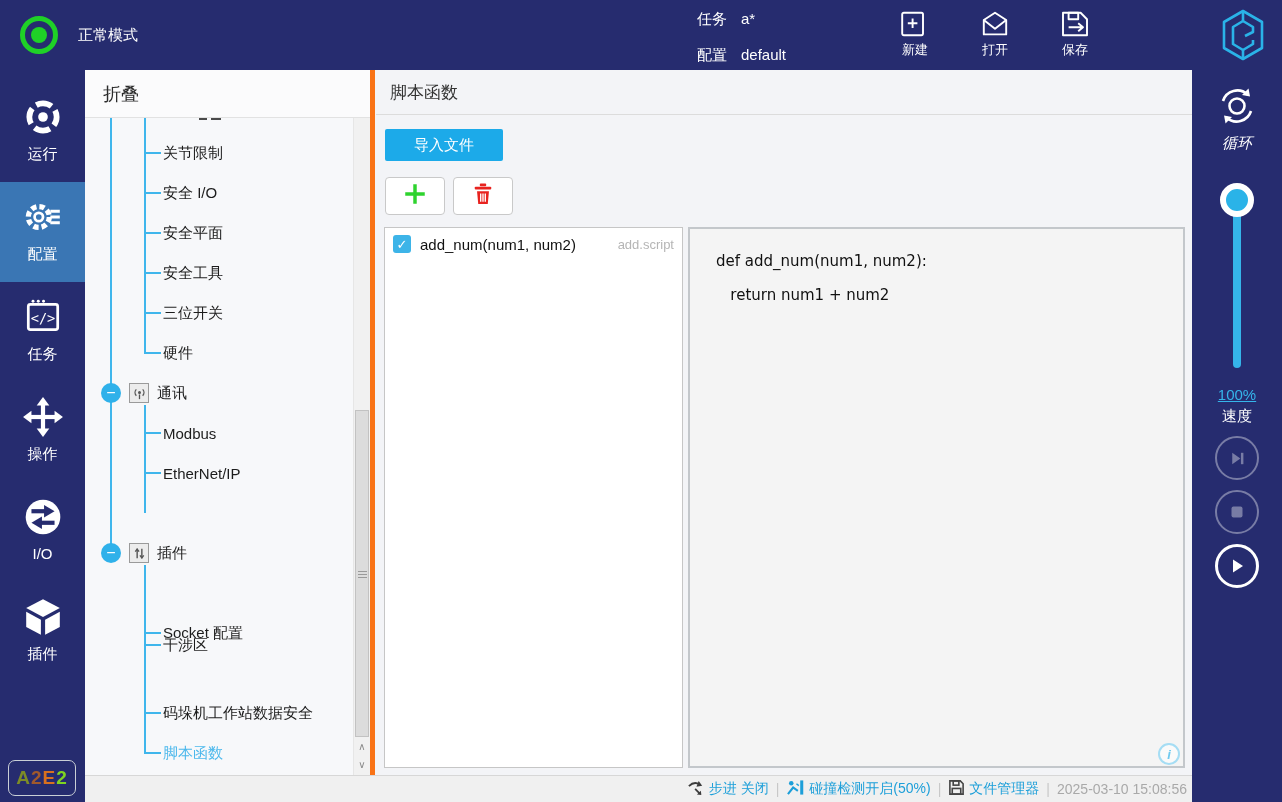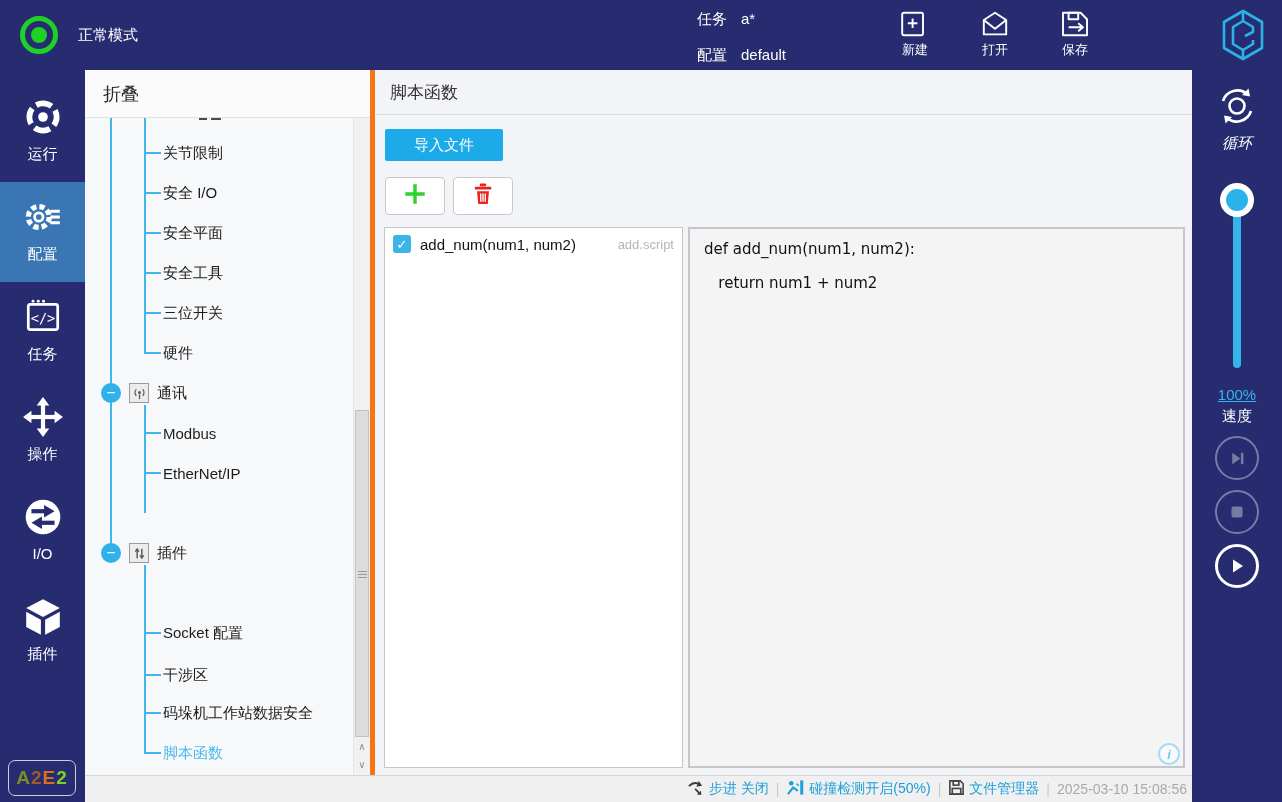--- a/index.html
+++ b/index.html
@@ -92,21 +92,21 @@
             display:flex;align-items:center;justify-content:center;cursor:pointer;}
   .list-panel{position:absolute;left:8px;top:157px;width:299px;bottom:7px;background:#fff;
               border:1px solid #c6c6c6;box-sizing:border-box;}
   .list-item{display:flex;align-items:center;gap:9px;padding:7px 8px;cursor:pointer;}
   .checkbox{width:18px;height:18px;background:#3db4e8;border-radius:3px;color:#fff;font-size:13px;
             display:flex;align-items:center;justify-content:center;flex:0 0 auto;cursor:pointer;}
   .item-name{flex:1;font-size:15px;color:#111;}
   .item-file{font-size:13px;color:#b5b5b5;}
   .code-panel{position:absolute;left:312px;top:157px;right:7px;bottom:7px;background:#f4f4f4;
               border:2px solid #c3c7cb;box-sizing:border-box;}
-  .code-pre{margin:4px;padding:8px 10px;font-size:15px;line-height:17px;color:#111;white-space:pre-wrap;
+  .code-pre{margin:16px;padding:8px 10px;font-size:15px;line-height:17px;color:#111;white-space:pre-wrap;
             font-family:"DejaVu Sans","Liberation Sans",sans-serif;}
   .info-badge{position:absolute;right:3px;bottom:1px;width:18px;height:18px;border:2px solid #a5ddf4;
               border-radius:50%;color:#6fc9ef;font-size:13px;font-style:italic;font-weight:bold;
               display:flex;align-items:center;justify-content:center;background:rgba(255,255,255,.55);}
 
   
   .status-bar{position:absolute;left:85px;right:90px;bottom:0;height:27px;background:#f0f0f0;
               border-top:1px solid #d7d7d7;box-sizing:border-box;display:flex;align-items:center;
               justify-content:flex-end;gap:7px;padding-right:5px;font-size:14px;color:#1d9fd9;}
   .status-item{display:flex;align-items:center;gap:4px;cursor:pointer;}
@@ -354,21 +354,21 @@
             <path d="M3.5 6 L5.5 3.3 L7.5 6"></path>
             <path d="M8.5 10 L10.5 12.7 L12.5 10"></path>
           </svg>
         </span>
         <span class="node-label">插件</span>
       </div>
       <div class="trow" style="top:495px;">
         <span class="hconn"></span>
         <span class="leaf-label">Socket 配置</span>
       </div>
-      <div class="trow" style="top:537px;">
+      <div class="trow" style="top:507px;">
         <span class="hconn"></span>
         <span class="leaf-label">干涉区</span>
       </div>
       <div class="trow" style="top:575px;">
         <span class="hconn"></span>
         <span class="leaf-label">码垛机工作站数据安全</span>
       </div>
       <div class="trow selected" style="top:615px;">
         <span class="hconn"></span>
         <span class="leaf-label">脚本函数</span>

